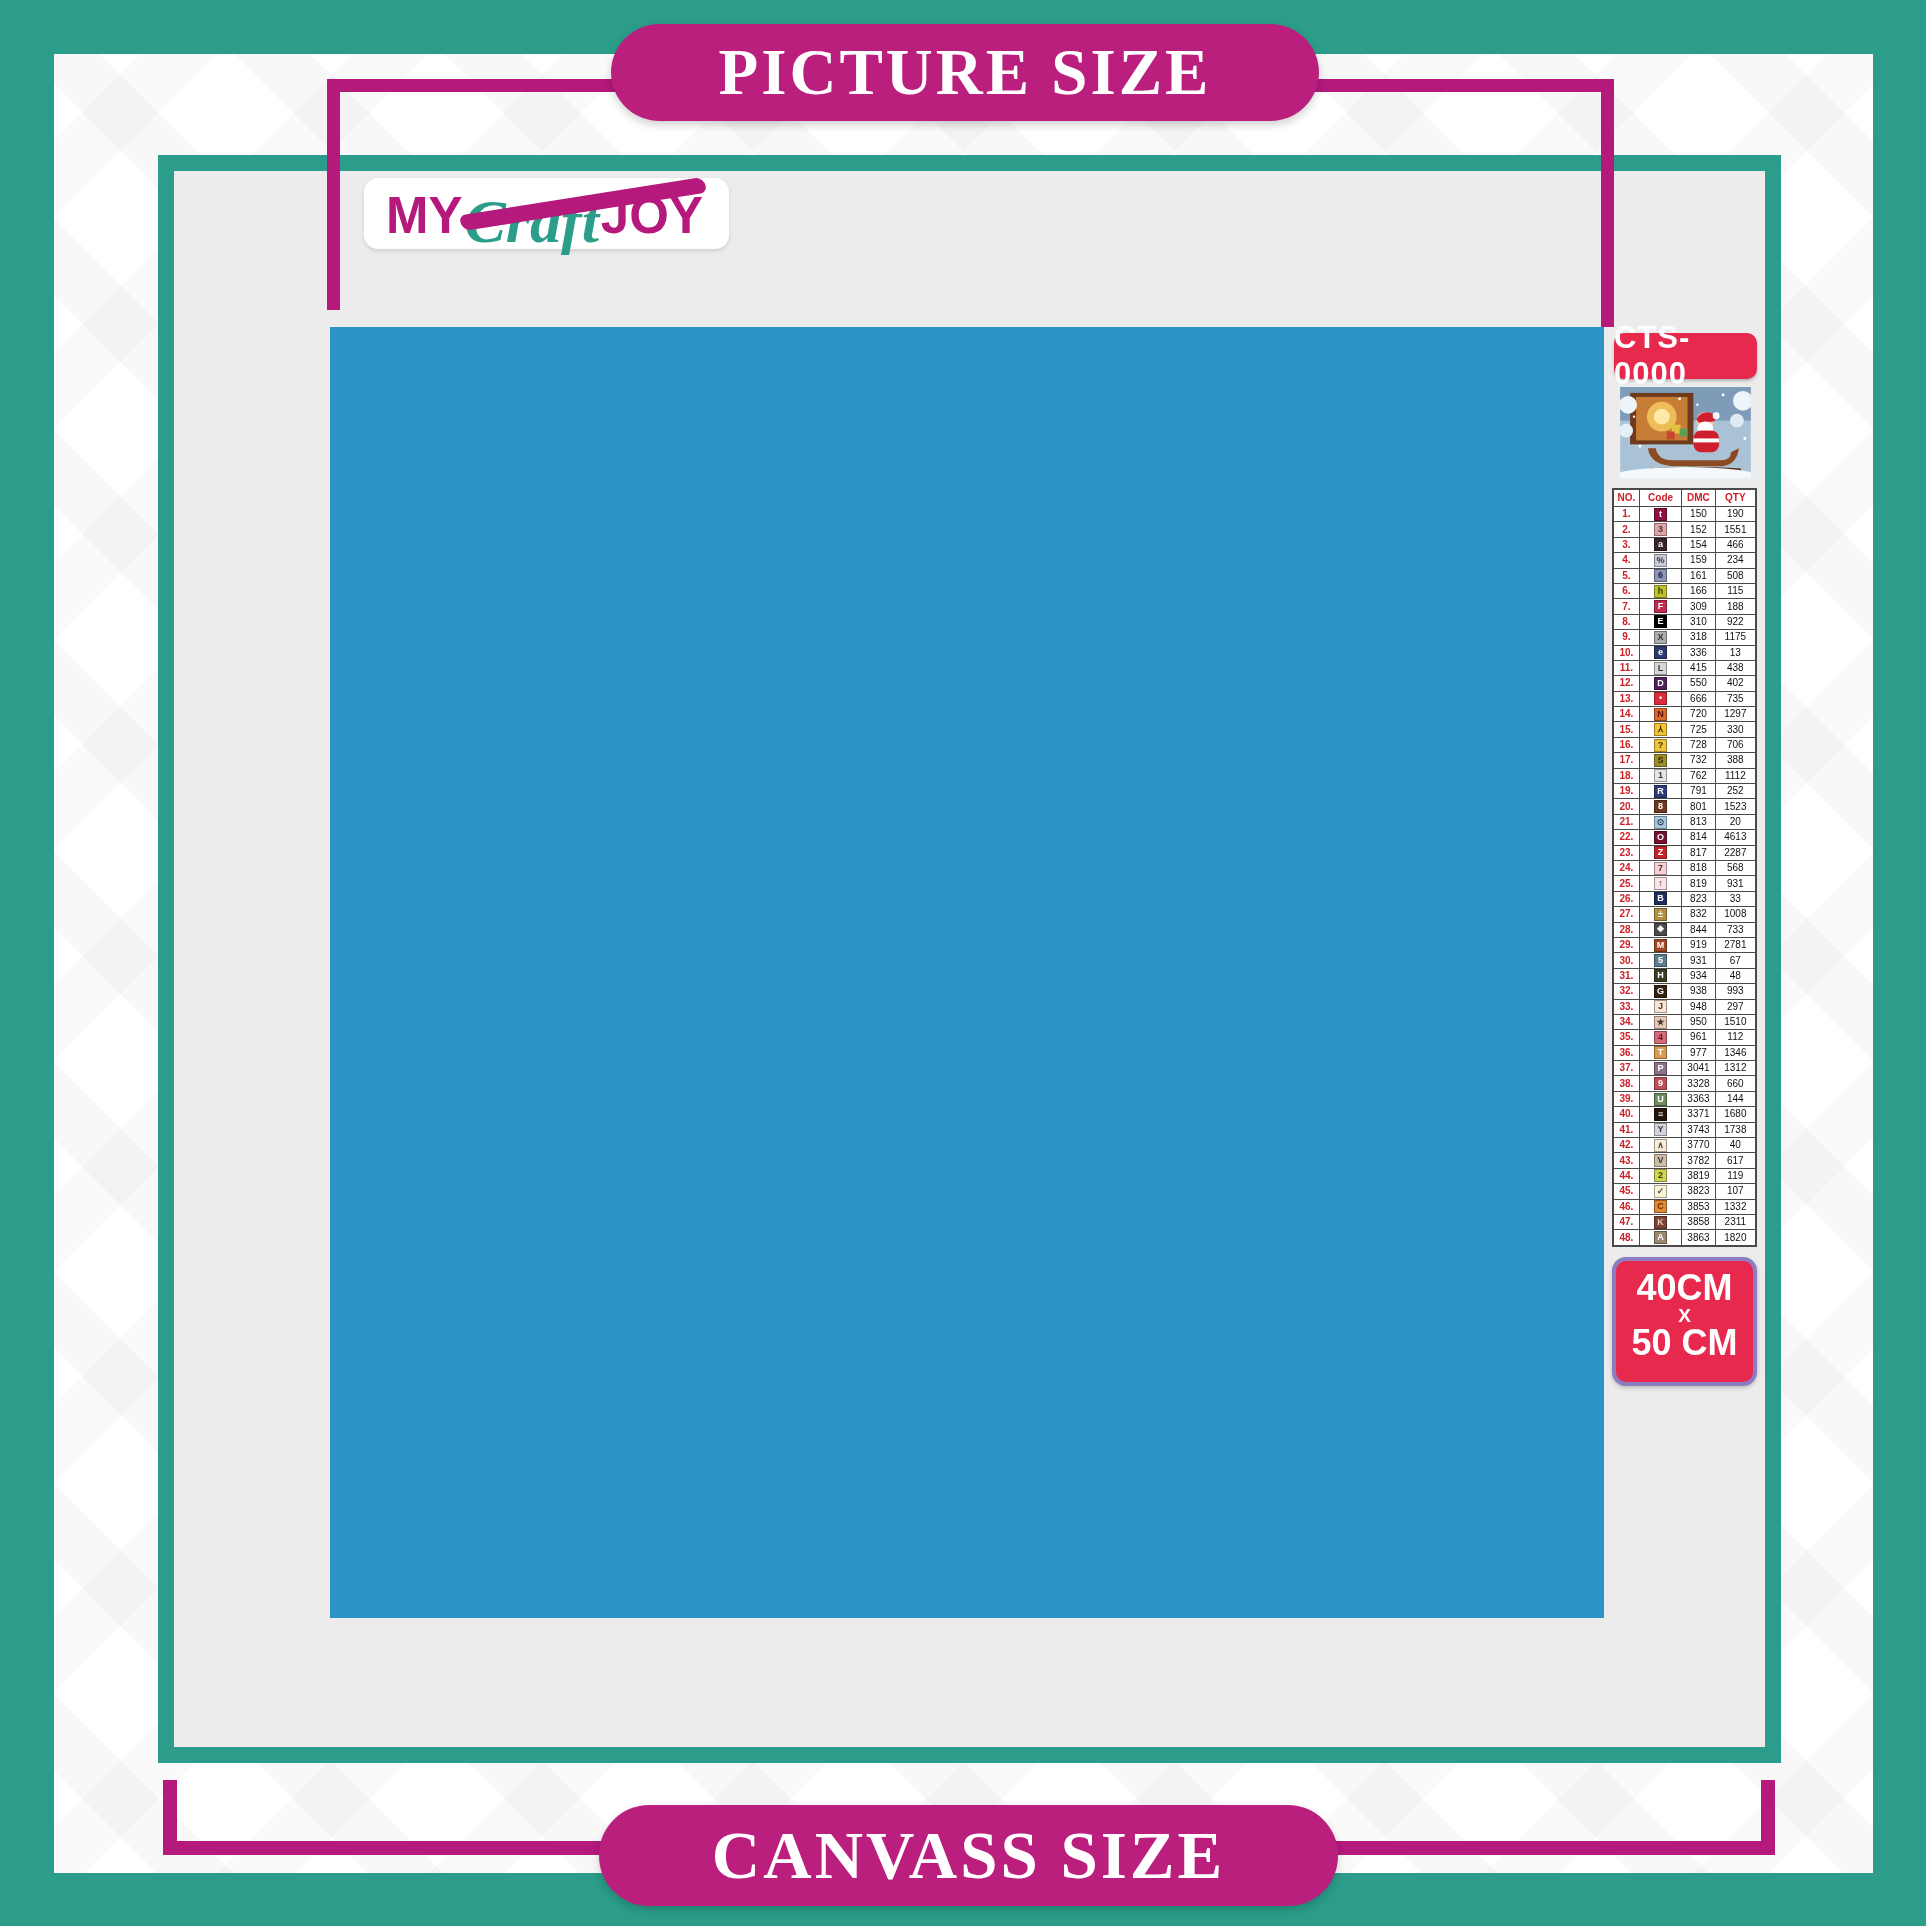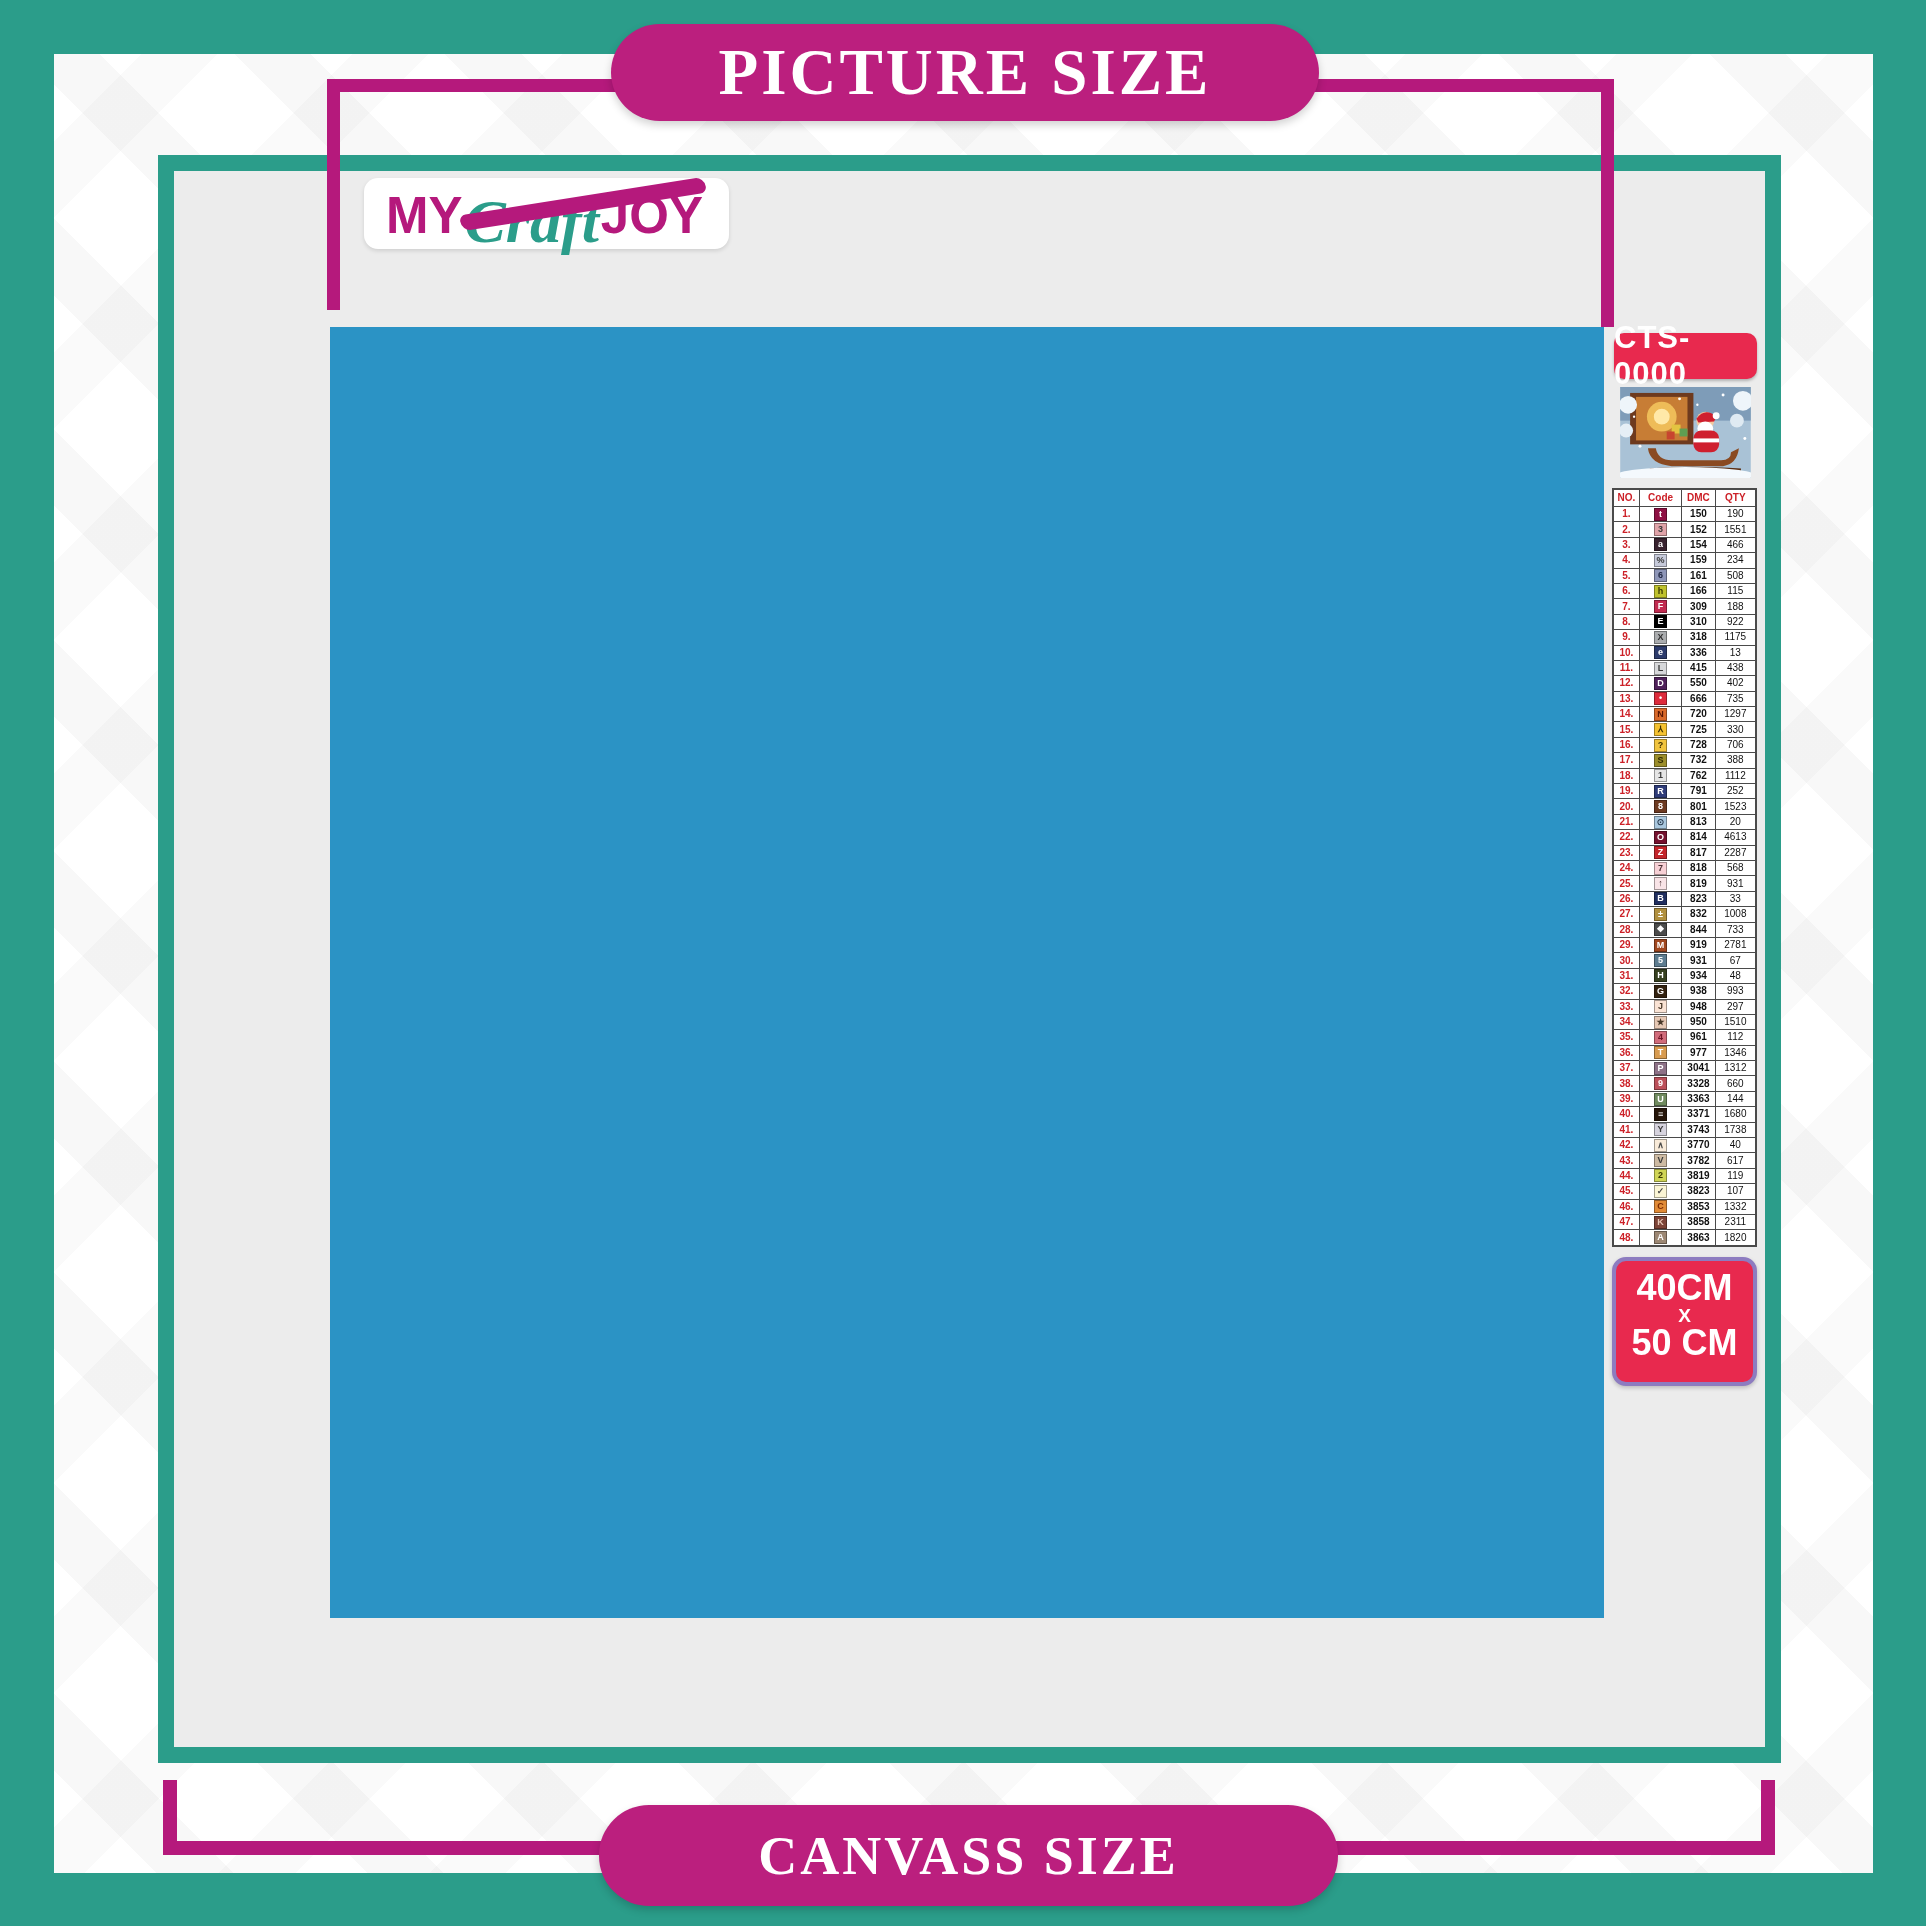--- a/index.html
+++ b/index.html
@@ -25,21 +25,21 @@
   .b-top-vr{left:1601px;top:79px;width:13px;height:248px;}
   .b-bot-h{left:163px;top:1841px;width:1612px;height:14px;}
   .b-bot-vl{left:163px;top:1780px;width:14px;height:75px;}
   .b-bot-vr{left:1761px;top:1780px;width:14px;height:75px;}
   
   .pill{
     position:absolute;background:#bb1f7e;color:#fff;display:flex;align-items:center;justify-content:center;
     font-weight:800;letter-spacing:3px;z-index:6;box-shadow:0 4px 8px rgba(0,0,0,0.18);font-family:Liberation Serif, serif;
   }
   .pill-top{left:611px;top:24px;width:708px;height:97px;border-radius:49px;font-size:65px;}
-  .pill-bottom{left:599px;top:1805px;width:739px;height:101px;border-radius:50px;font-size:54px;}
+  .pill-bottom{left:599px;top:1805px;width:739px;height:101px;border-radius:50px;font-size:67px;}
   
   .logo{
     position:absolute;left:364px;top:178px;z-index:5;display:flex;align-items:flex-end;
     background:#fff;border-radius:14px;padding:14px 26px 10px 22px;
     box-shadow:0 2px 4px rgba(0,0,0,0.12);
   }
   .logo .w1,.logo .w3{color:#b5197c;font-weight:800;font-size:51px;line-height:0.9;}
   .logo .w2{
     color:#2b9d8a;font-family:"Liberation Serif",serif;font-style:italic;font-weight:700;
     font-size:62px;line-height:0.75;margin:0 2px;position:relative;top:6px;
@@ -66,21 +66,21 @@
     margin:10px 0 0 0;width:145px;border-collapse:collapse;background:#fff;
     border:2px solid #4a4a4a;
   }
   .color-table td,.color-table th{
     border:1px solid #4a4a4a;padding:0;height:14.4px;text-align:center;
     font-size:10px;line-height:1;font-family:"Liberation Sans",sans-serif;
   }
   .color-table th{color:#cc2027;font-weight:700;height:16px;}
   .col-no{width:26px;color:#cc2027;font-weight:700;}
   .col-code{width:44px;}
-  .col-dmc{width:34px;color:#111;font-weight:700;}
+  .col-dmc{width:34px;color:#111;font-weight:400;}
   .col-qty{width:42px;color:#111;}
   .sym{
     display:inline-block;width:11px;height:11px;font-size:9px;font-weight:700;line-height:11px;
     text-align:center;vertical-align:middle;border:0.5px solid rgba(0,0,0,0.35);
   }
   .size-badge{
     margin:10px 0 0 0;width:137px;background:#e8294e;border:4px solid #8d7cc0;border-radius:14px;
     color:#fff;text-align:center;font-weight:800;padding:8px 0 21px 0;
     box-shadow:0 2px 4px rgba(0,0,0,0.2);
   }

